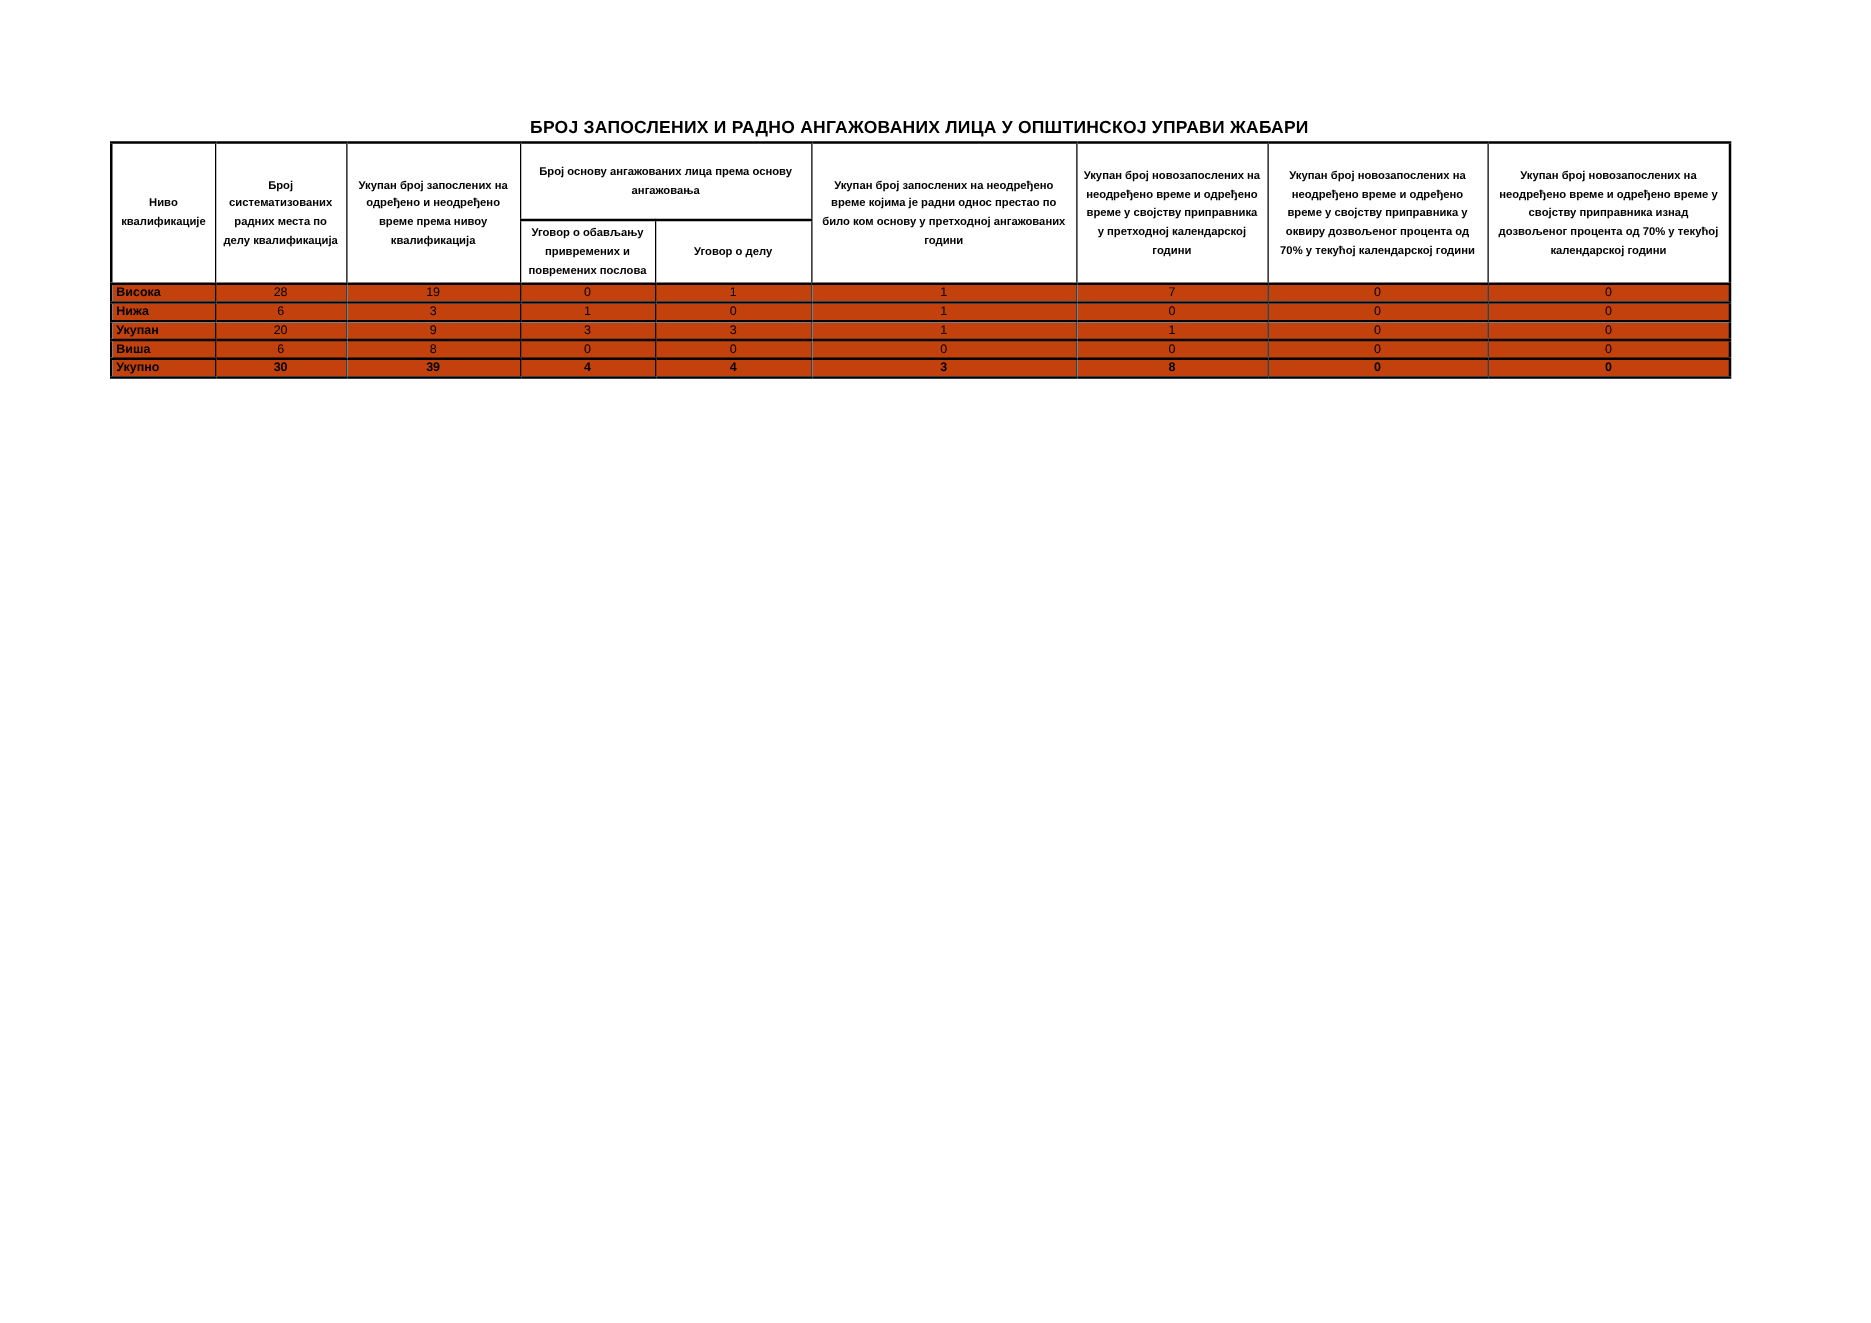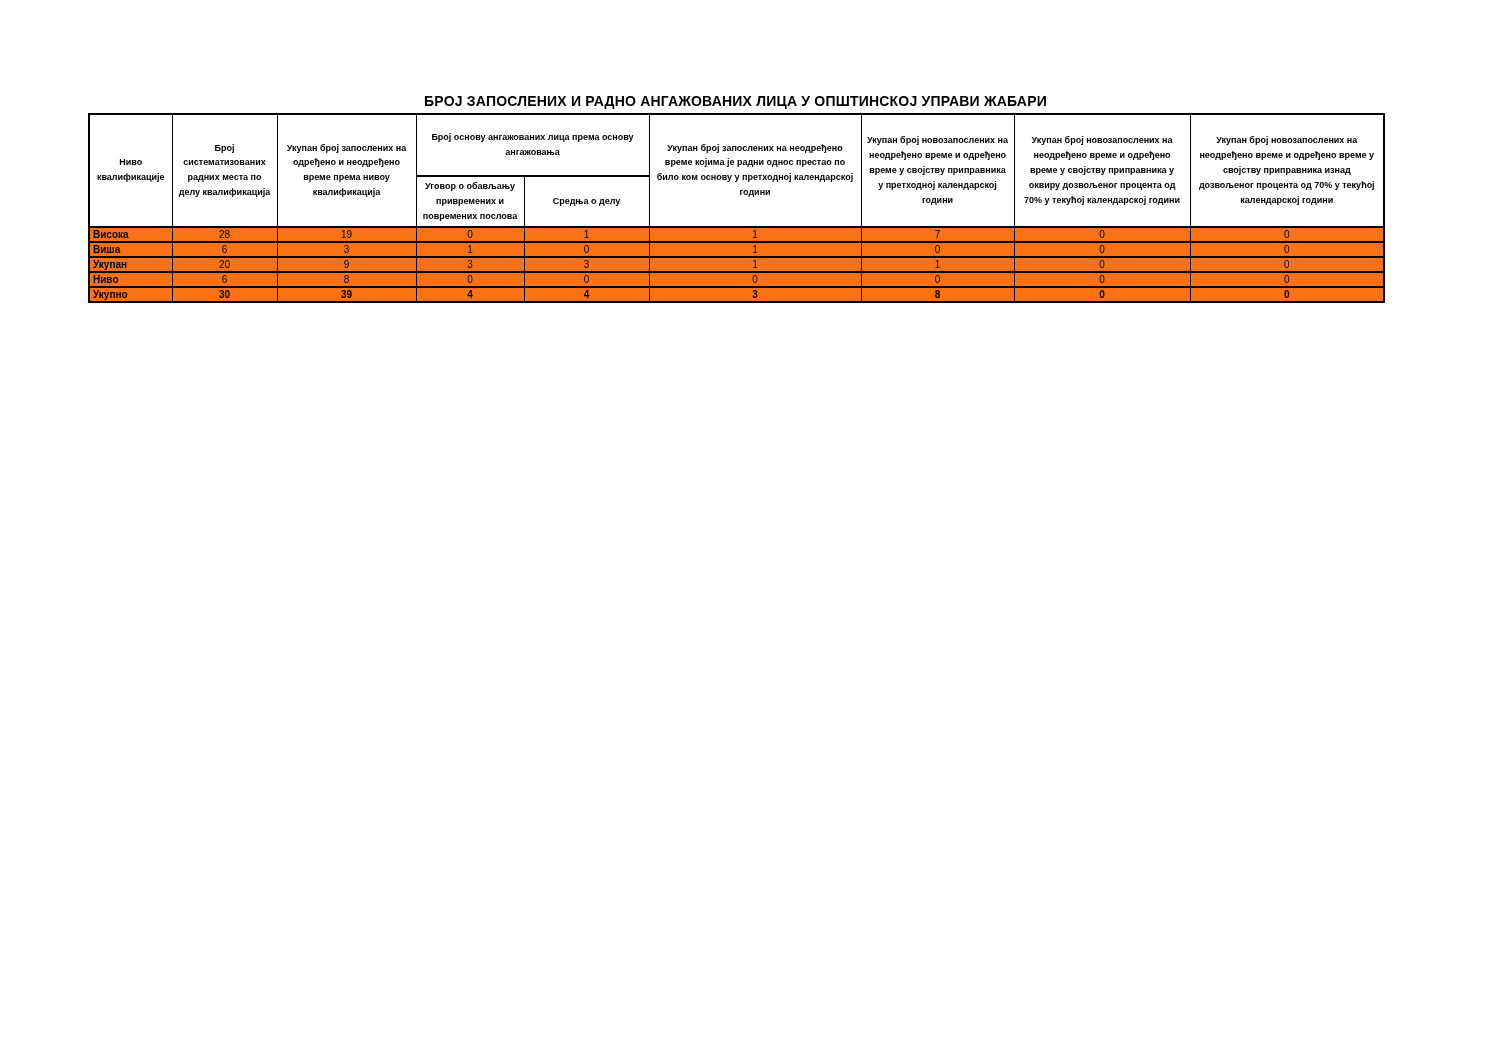--- a/index.html
+++ b/index.html
@@ -53,21 +53,21 @@
     padding: 2px 4px;
     background: #ffffff;
   }
   tr.head-row-1 { height: 62px; }
   tr.head-row-2 { height: 41px; }
   tbody tr { height: 15px; }
   tbody td {
     font-size: 10px;
     padding: 0 3px;
     vertical-align: middle;
-    background: #f97316;
+    background: #c2410c;
   }
   tbody td.row-label {
     text-align: left;
     font-weight: bold;
   }
   tbody td.num {
     text-align: center;
     font-weight: normal;
   }
   tbody tr.total-row td { font-weight: bold; }
@@ -90,44 +90,44 @@
       <col style="width:153px">
       <col style="width:176px">
       <col style="width:194px">
     </colgroup>
     <thead>
       <tr class="head-row-1">
         <th rowspan="2">Ниво квалификације</th>
         <th rowspan="2">Број систематизованих радних места по делу квалификација</th>
         <th rowspan="2">Укупан број запослених на одређено и неодређено време према нивоу квалификација</th>
         <th colspan="2">Број основу ангажованих лица према основу ангажовања</th>
-        <th rowspan="2">Укупан број запослених на неодређено време којима је радни однос престао по било ком основу у претходној календарској години</th>
+        <th rowspan="2">Укупан број запослених на неодређено време којима је радни однос престао по било ком основу у претходној ангажованих години</th>
         <th rowspan="2">Укупан број новозапослених на неодређено време и одређено време у својству приправника у претходној календарској години</th>
         <th rowspan="2">Укупан број новозапослених на неодређено време и одређено време у својству приправника у оквиру дозвољеног процента од 70% у текућој календарској години</th>
         <th rowspan="2">Укупан број новозапослених на неодређено време и одређено време у својству приправника изнад дозвољеног процента од 70% у текућој календарској години</th>
       </tr>
       <tr class="head-row-2">
         <th>Уговор о обављању привремених и повремених послова</th>
-        <th>Средња о делу</th>
+        <th>Уговор о делу</th>
       </tr>
     </thead>
     <tbody>
       <tr>
         <td class="row-label">Висока</td>
         <td class="num">28</td>
         <td class="num">19</td>
         <td class="num">0</td>
         <td class="num">1</td>
         <td class="num">1</td>
         <td class="num">7</td>
         <td class="num">0</td>
         <td class="num">0</td>
       </tr>
       <tr>
-        <td class="row-label">Виша</td>
+        <td class="row-label">Нижа</td>
         <td class="num">6</td>
         <td class="num">3</td>
         <td class="num">1</td>
         <td class="num">0</td>
         <td class="num">1</td>
         <td class="num">0</td>
         <td class="num">0</td>
         <td class="num">0</td>
       </tr>
       <tr>
@@ -135,21 +135,21 @@
         <td class="num">20</td>
         <td class="num">9</td>
         <td class="num">3</td>
         <td class="num">3</td>
         <td class="num">1</td>
         <td class="num">1</td>
         <td class="num">0</td>
         <td class="num">0</td>
       </tr>
       <tr>
-        <td class="row-label">Ниво</td>
+        <td class="row-label">Виша</td>
         <td class="num">6</td>
         <td class="num">8</td>
         <td class="num">0</td>
         <td class="num">0</td>
         <td class="num">0</td>
         <td class="num">0</td>
         <td class="num">0</td>
         <td class="num">0</td>
       </tr>
       <tr class="total-row">

